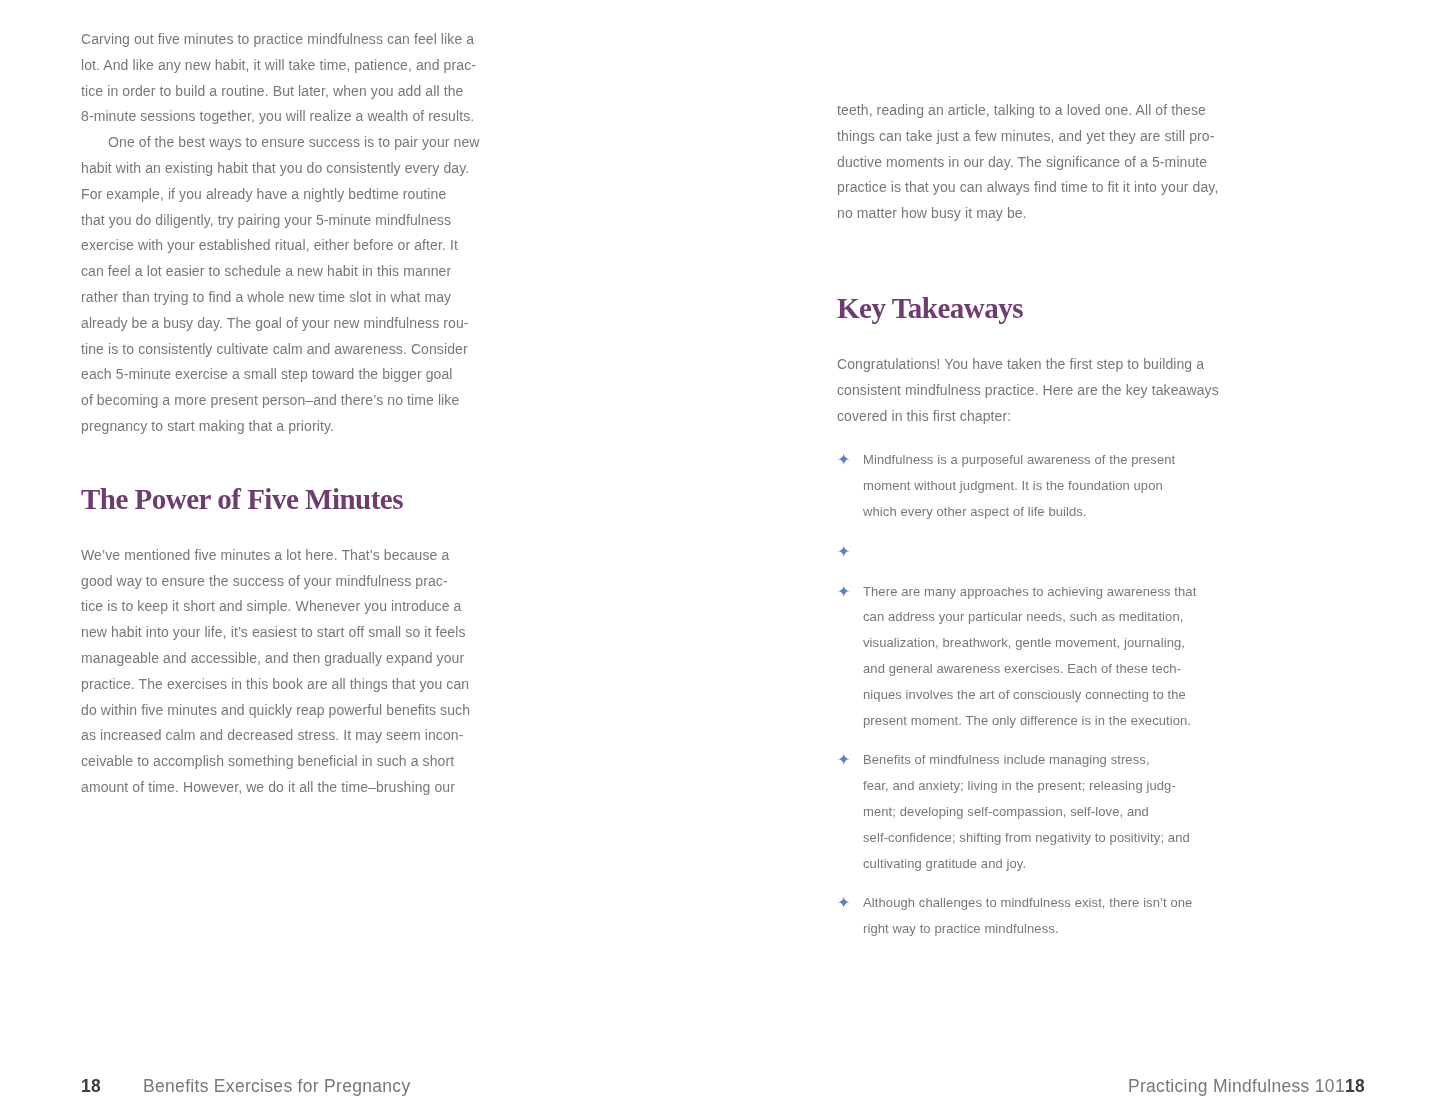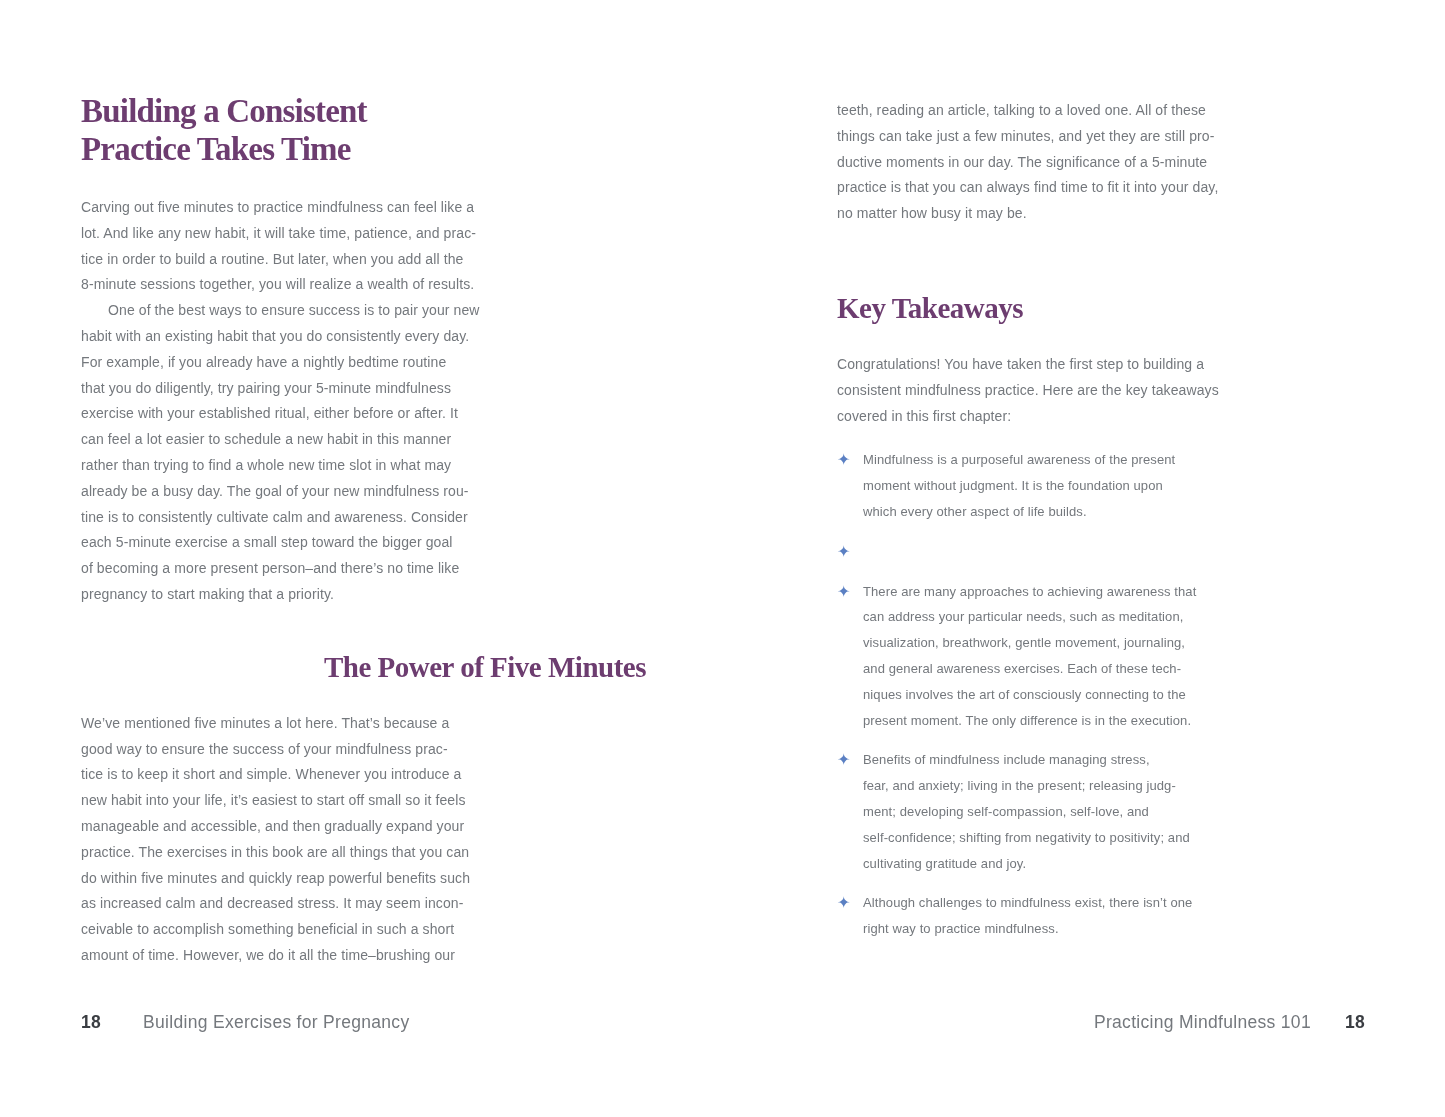--- a/index.html
+++ b/index.html
@@ -38,21 +38,21 @@
     margin-top: 92px;
   }
   h2.display {
     font-family: "Liberation Serif", serif;
     font-weight: 700;
     font-size: 29px;
     line-height: 34px;
     letter-spacing: -0.5px;
     color: var(--heading-purple);
   }
-  .col-left h2.display  { margin-top: 42px; margin-bottom: 27px; text-align: right; }
+  .col-left h2.display  { margin-top: 42px; margin-bottom: 27px; }
   .col-right h2.display { margin-top: 64px; margin-bottom: 27px; }
 
   p.body {
     font-size: 14px;
     line-height: 25.8px;
     color: var(--body-gray);
     white-space: pre-line;
     letter-spacing: 0.1px;
   }
   .col-left  p.first-para { margin-top: 27px; }
@@ -77,46 +77,44 @@
   .btext {
     font-size: 13px;
     line-height: 25.8px;
     color: var(--body-gray);
     white-space: pre-line;
     letter-spacing: 0.1px;
   }
 
   .footer {
     position: absolute;
-    top: 1012px;
+    top: 1076px;
     font-size: 17.5px;
     display: flex;
     align-items: baseline;
     justify-content: center;
   }
   .footer-left  { left: 81px; gap: 42px; }
-  .footer-right { right: 80px; gap: 34px; }
+  .footer-right { right: 80px; }
   .pagenum {
     font-weight: 700;
     color: var(--footer-dark);
     letter-spacing: 0.3px;
   }
   .ftitle {
     color: var(--body-gray);
     letter-spacing: 0.3px;
   }
 </style>
 </head>
 <body>
 
 <div class="spread">
 
   <section class="col col-left">
-    <h1 class="display">Building a Consistent
-Practice Takes Time</h1>
     <p class="body first-para">Carving out five minutes to practice mindfulness can feel like a
 lot. And like any new habit, it will take time, patience, and prac-
 tice in order to build a routine. But later, when you add all the
 8-minute sessions together, you will realize a wealth of results.</p>
     <p class="body indent">One of the best ways to ensure success is to pair your new
 habit with an existing habit that you do consistently every day.
 For example, if you already have a nightly bedtime routine
 that you do diligently, try pairing your 5-minute mindfulness
 exercise with your established ritual, either before or after. It
 can feel a lot easier to schedule a new habit in this manner
@@ -180,21 +178,21 @@
       <li>
         <span class="star">✦</span>
         <span class="btext">Although challenges to mindfulness exist, there isn’t one
 right way to practice mindfulness.</span>
       </li>
     </ul>
   </section>
 
   <footer class="footer footer-left">
     <span class="pagenum">18</span>
-    <span class="ftitle">Building Exercises for Pregnancy</span>
+    <span class="ftitle">Benefits Exercises for Pregnancy</span>
   </footer>
 
   <footer class="footer footer-right">
     <span class="ftitle">Practicing Mindfulness 101</span>
     <span class="pagenum">18</span>
   </footer>
 
 </div>
 
 </body></html>

